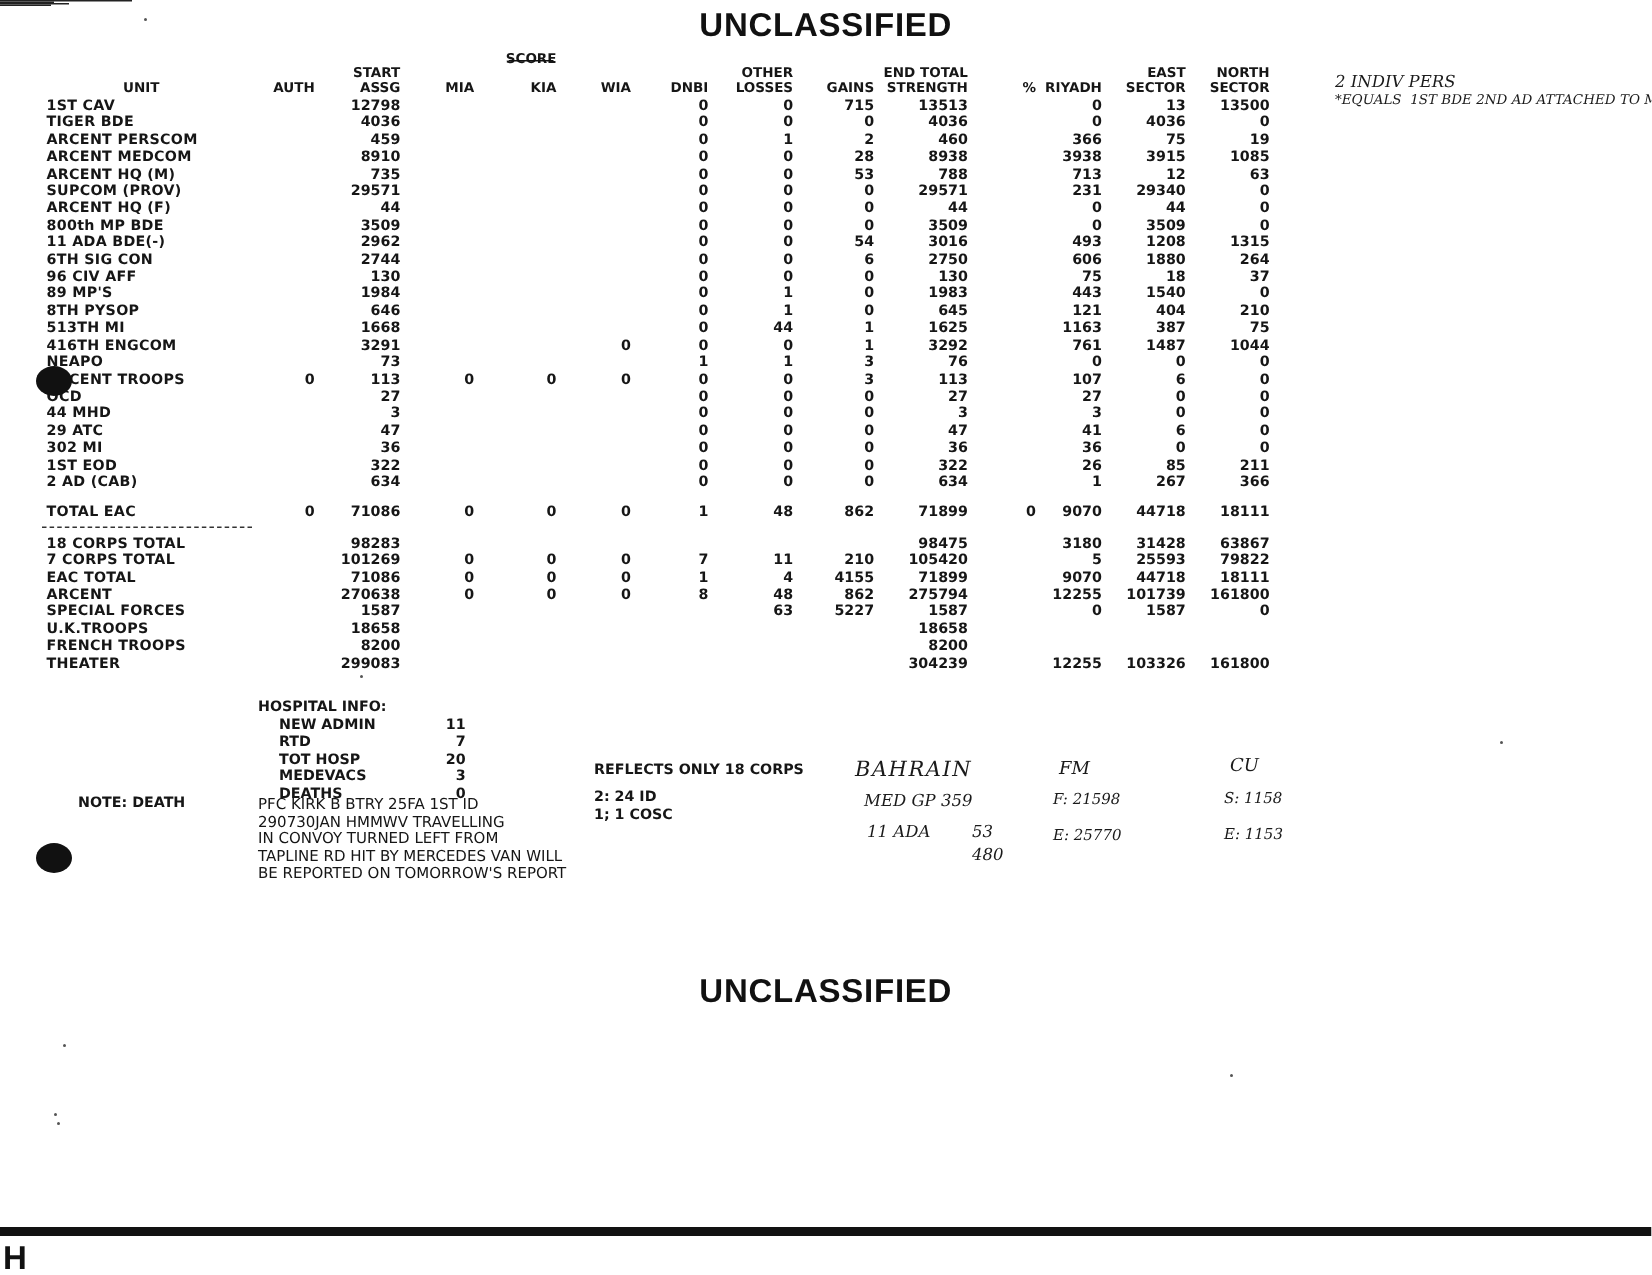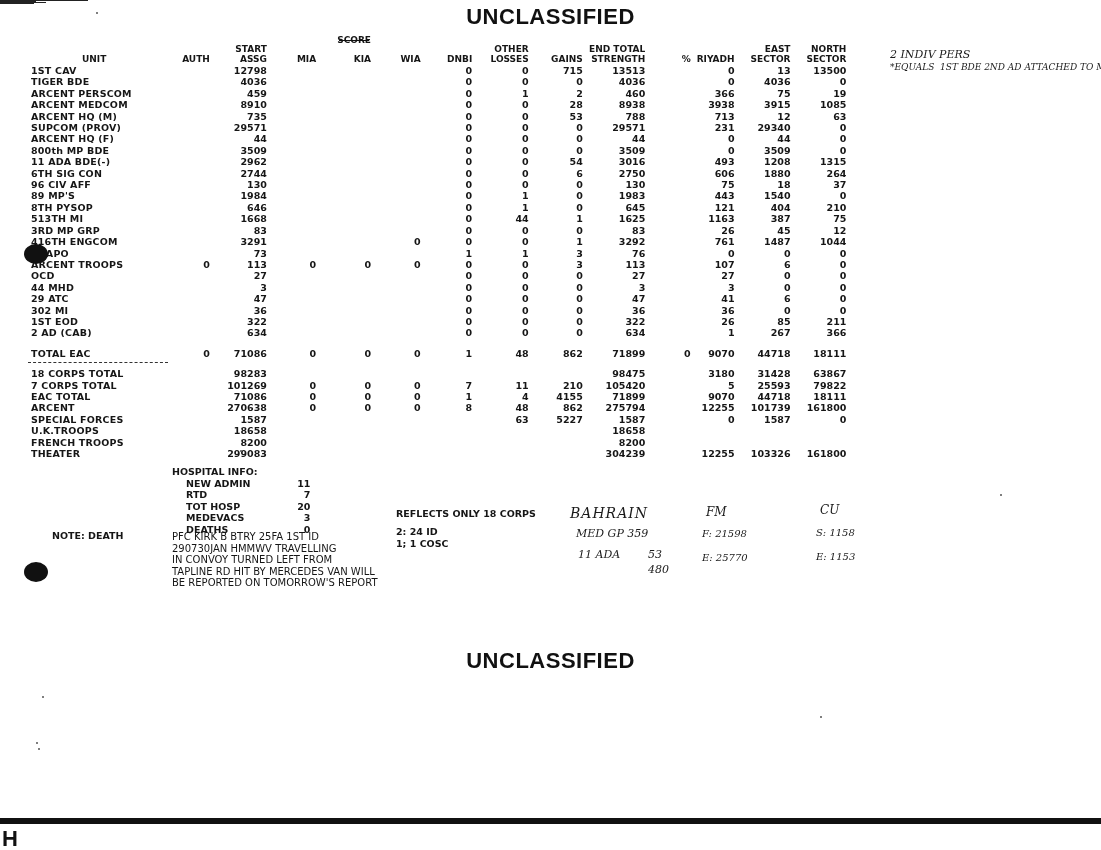--- a/index.html
+++ b/index.html
@@ -415,36 +415,20 @@
             <td>0</td>
             <td>44</td>
             <td>1</td>
             <td>1625</td>
             <td></td>
             <td>1163</td>
             <td>387</td>
             <td>75</td>
           </tr>
           <tr>
-            <td class="unit">3RD MP GRP</td>
-            <td></td>
-            <td>83</td>
-            <td></td>
-            <td></td>
-            <td></td>
-            <td>0</td>
-            <td>0</td>
-            <td>0</td>
-            <td>83</td>
-            <td></td>
-            <td>26</td>
-            <td>45</td>
-            <td>12</td>
-          </tr>
-          <tr>
             <td class="unit">416TH ENGCOM</td>
             <td></td>
             <td>3291</td>
             <td></td>
             <td></td>
             <td>0</td>
             <td>0</td>
             <td>0</td>
             <td>1</td>
             <td>3292</td>

